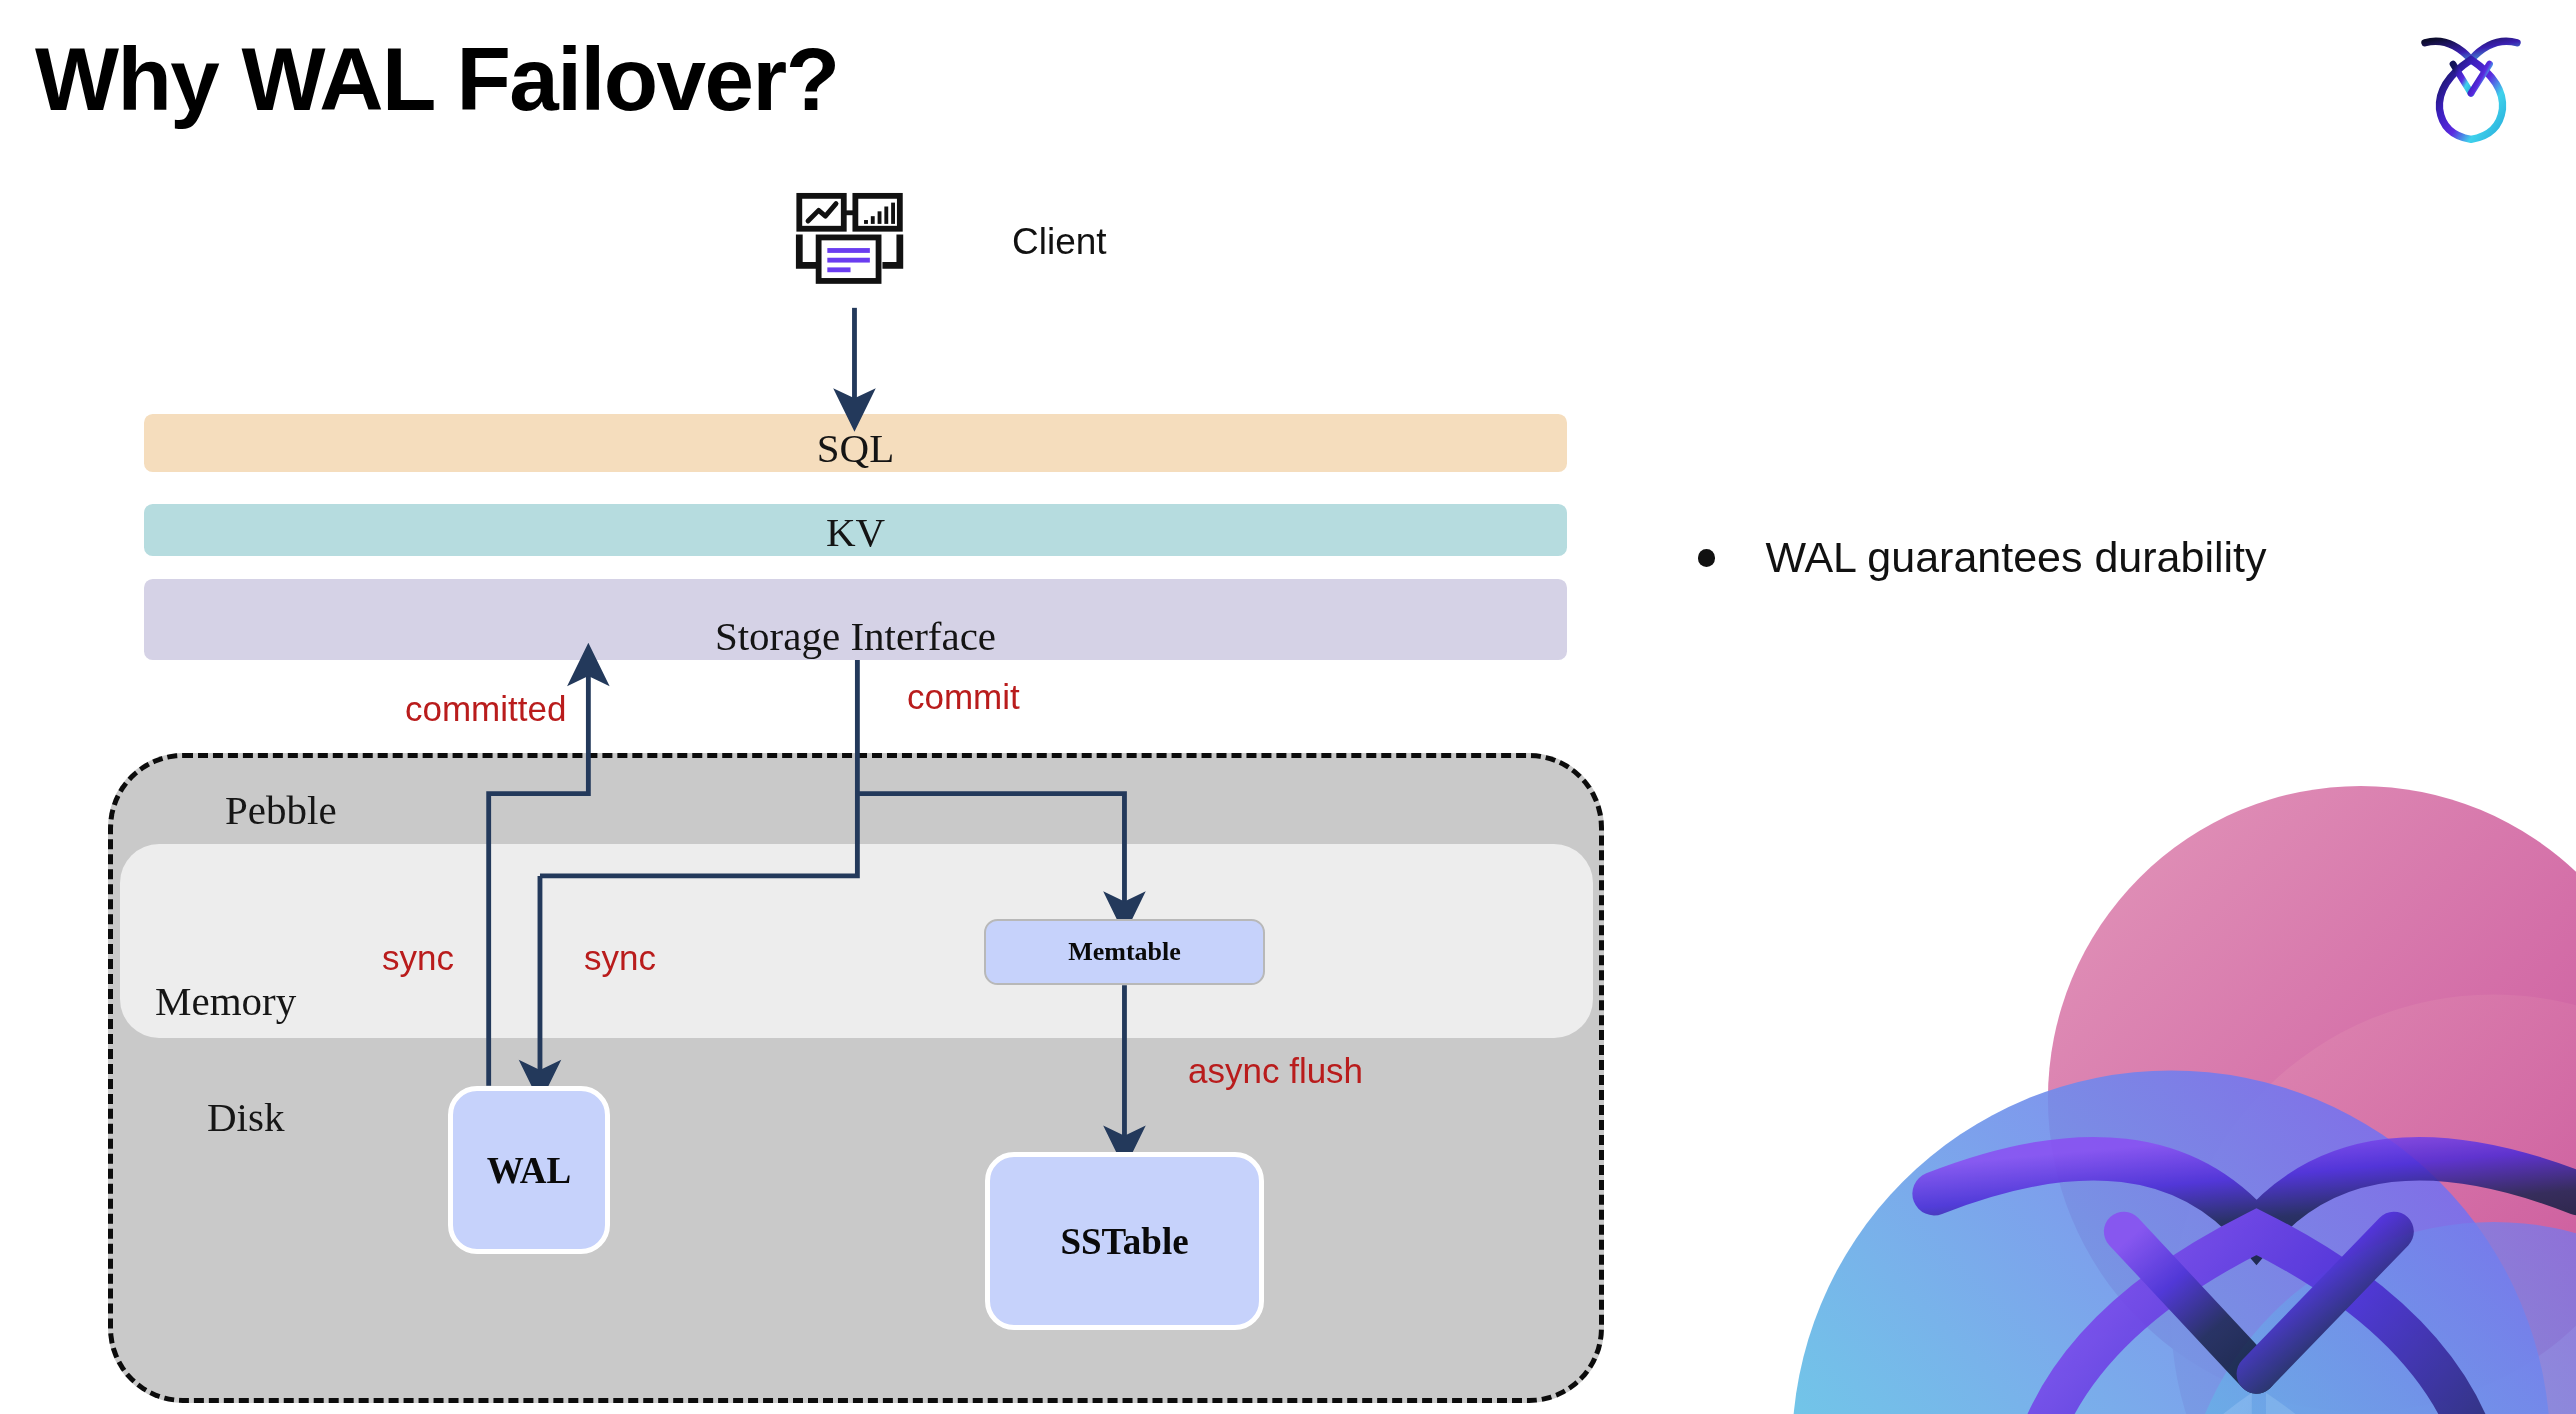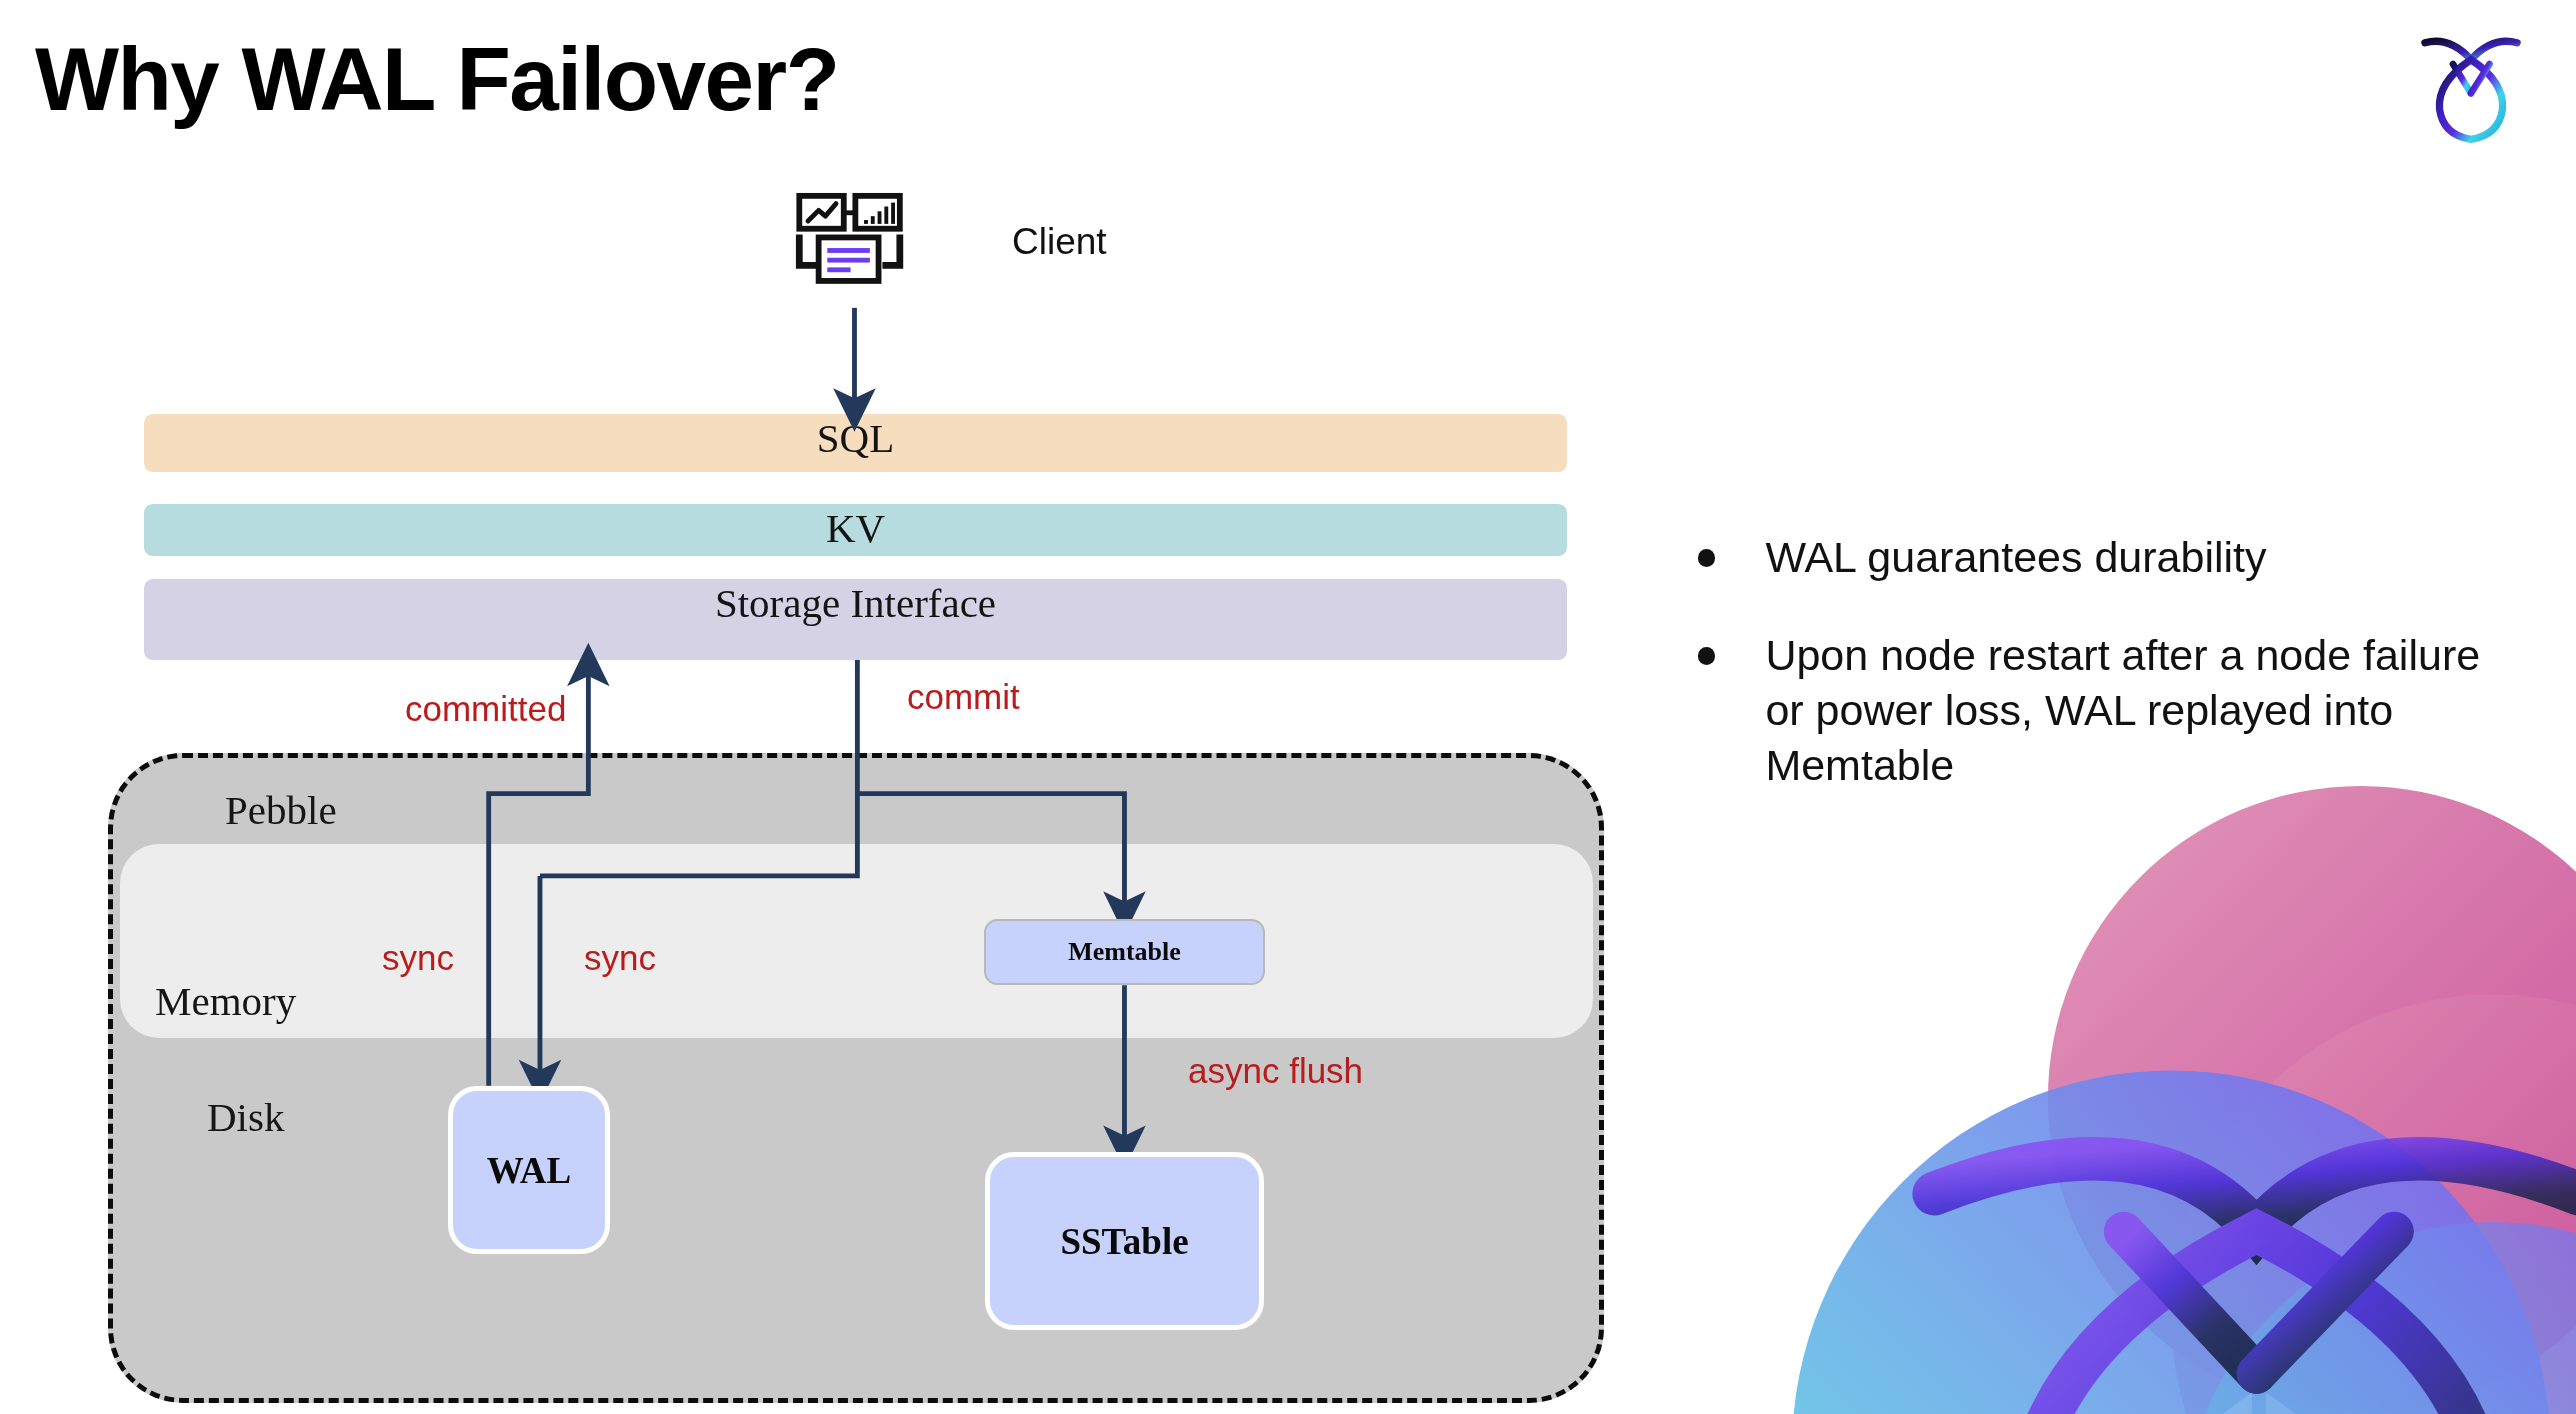--- a/index.html
+++ b/index.html
@@ -64,21 +64,21 @@
     white-space: nowrap;
   }
 
   
   .layer-bar {
     position: absolute;
     left: 144px;
     width: 1423px;
     border-radius: 8.7px;
     display: flex;
-    align-items: flex-start;
+    align-items: flex-end;
     justify-content: center;
     font-family: "Liberation Serif", serif;
     font-size: 41px;
     color: #141414;
     z-index: 2;
   }
   #layer-sql { top: 414px; height: 58px; background: #f5ddbd; }
   #layer-kv  { top: 504px; height: 52px; background: #b6dcdf; }
   #layer-storage { top: 579px; height: 81px; background: #d5d2e6; }
 
@@ -351,20 +351,16 @@
   </div>
   <div class="component-box" id="box-sstable">
     <span>SSTable</span>
   </div>
 
   <div id="bullet-list">
     <div class="bullet-item">
       <span class="bullet-dot"></span>
       <span class="bullet-text">WAL guarantees durability</span>
     </div>
-    <div class="bullet-item">
-      <span class="bullet-dot"></span>
-      <span class="bullet-text">Upon node restart after a node failure or power loss, WAL replayed into Memtable</span>
-    </div>
   </div>
 
 </div>
 
 
 </body></html>

